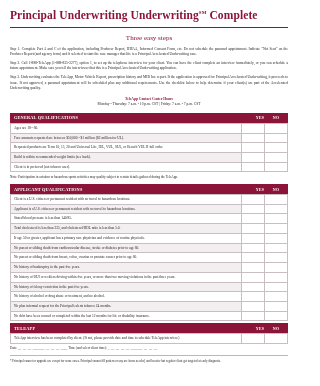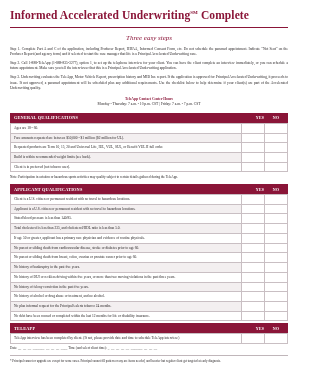--- a/index.html
+++ b/index.html
@@ -1,21 +1,21 @@
 <!DOCTYPE html>
 <html><head>
 <meta charset="utf-8">
 <style>
   html,body{margin:0;padding:0;background:#ffffff;}
   body{width:298px;height:386px;overflow:hidden;font-family:"Liberation Serif",serif;color:#231f20;}
   .page{width:298px;height:386px;position:relative;background:#fff;box-sizing:border-box;padding:0 10px;}
   .title{font-family:"Liberation Serif",serif;color:#8a1538;font-size:11.5px;font-weight:bold;letter-spacing:0.1px;padding-top:9px;line-height:1.1;}
   .title sup{font-size:5px;vertical-align:super;}
   .rule{border:0;border-top:1px solid #8a1538;margin:5px 0 6px 0;}
-  .subhead{color:#8a1538;font-size:7px;text-align:center;font-style:italic;margin:3px 0 5px 0;}
+  .subhead{color:#8a1538;font-size:7px;text-align:center;margin:3px 0 5px 0;}
   .step{font-size:3.6px;line-height:1.45;margin:0 0 4px 0;text-align:justify;color:#231f20;}
   .contact{font-size:3.6px;text-align:center;line-height:1.5;margin:6px 0 5px 0;}
   .contact .ct-title{color:#8a1538;font-weight:bold;}
   .secbar{background:#8a1538;color:#fff;font-size:4.3px;font-weight:bold;letter-spacing:.2px;padding:2.5px 4px;display:flex;align-items:center;}
   .secbar .lbl{flex:1;}
   .secbar .yn{width:16px;text-align:center;font-size:4px;}
   table.grid{width:100%;border-collapse:collapse;table-layout:fixed;}
   table.grid td{border:0.4px solid #c9bfc3;font-size:3.5px;line-height:1.35;padding:2px 3px;vertical-align:top;color:#231f20;}
   table.grid td.q{width:auto;}
   table.grid td.box{width:16px;background:#fff;}
@@ -25,21 +25,21 @@
   .footrule{border:0;border-top:0.5px solid #c0b6ba;margin:4px 0 3px 0;}
   .tnote{font-size:3.3px;line-height:1.4;margin:2px 0 0 0;}
   .spacer{height:2px;}
 </style>
 </head>
 <body>
 
 <div class="page">
 
   <div class="title">
-    <span>Informed Accelerated Underwriting</span><sup>SM</sup><span> Complete</span>
+    <span>Principal Underwriting Underwriting</span><sup>SM</sup><span> Complete</span>
   </div>
   <hr class="rule">
 
   <div class="subhead">Three easy steps</div>
 
   <p class="step">Step 1. Complete Part A and C of the application, including Producer Report, HIPAA, Informed Consent Form, etc. Do not schedule the paramed appointment. Indicate "Not Sent" on the Producer Report (and agency form) and if selected to start the case manager that life is a Principal Accelerated Underwriting case.</p>
   <p class="step">Step 2. Call 1-888-TeleApp (1-888-835-3277), option 1, to set up the telephone interview for your client. You can have the client complete an interview immediately, or you can schedule a future appointment. Make sure you tell the interviewer that this is a Principal Accelerated Underwriting application.</p>
   <p class="step">Step 3. Underwriting evaluates the TeleApp, Motor Vehicle Report, prescription history and MIB Inc. report. If the application is approved for Principal Accelerated Underwriting, it proceeds to issue. If not approved, a paramed appointment will be scheduled plus any additional requirements. Use the checklist below to help determine if your client(s) are part of the Accelerated Underwriting quality.</p>
 
   <div class="contact">

